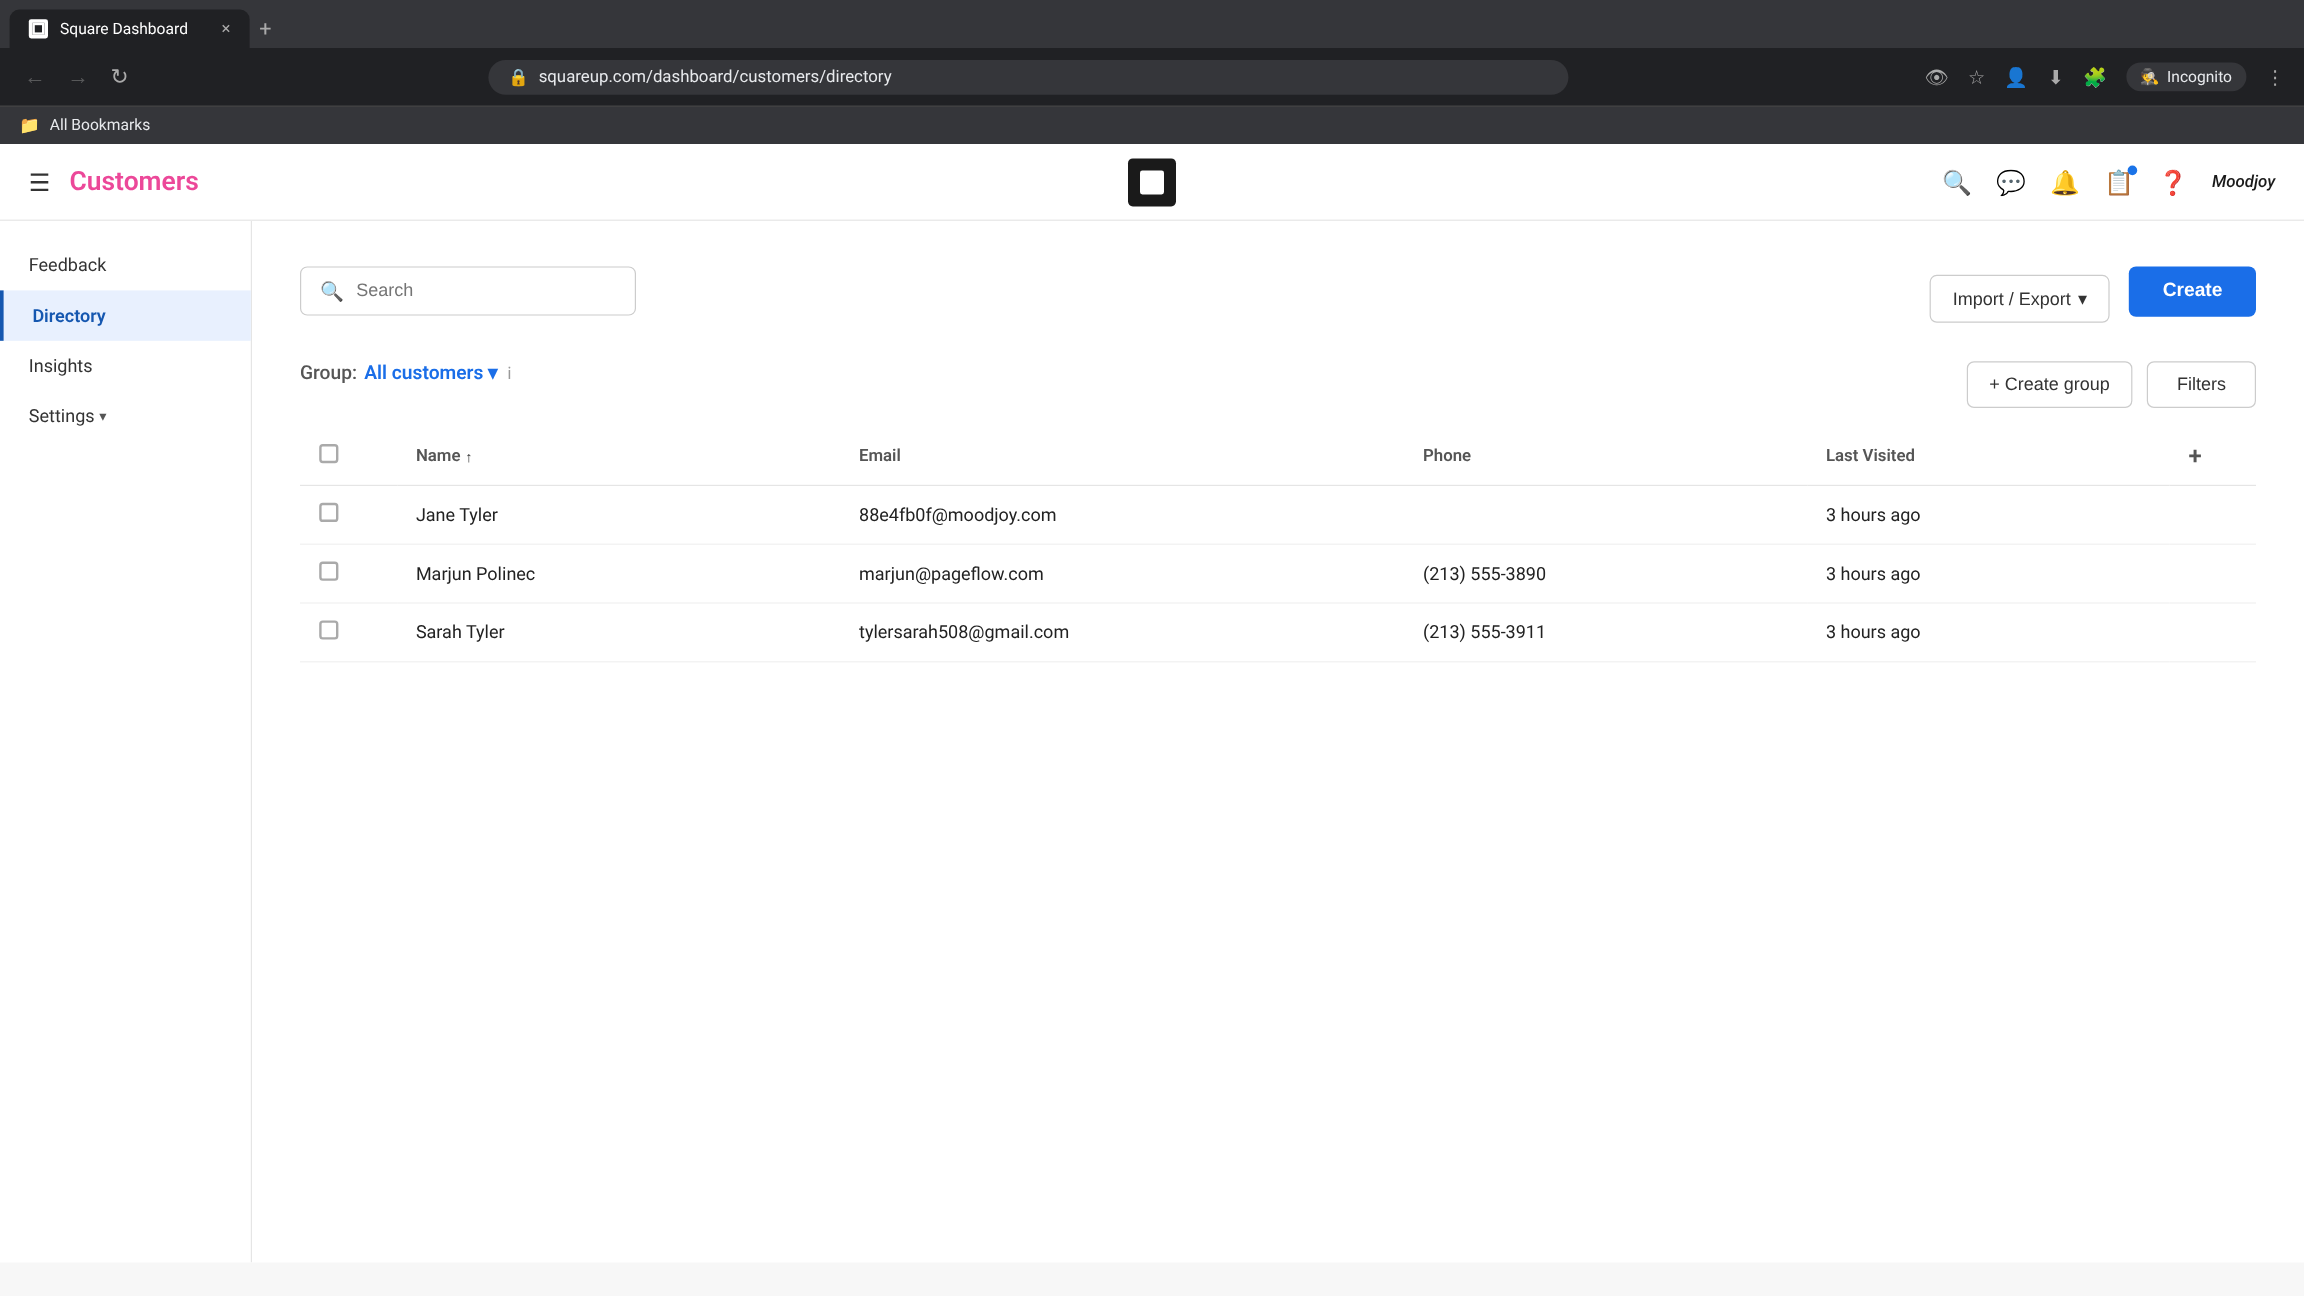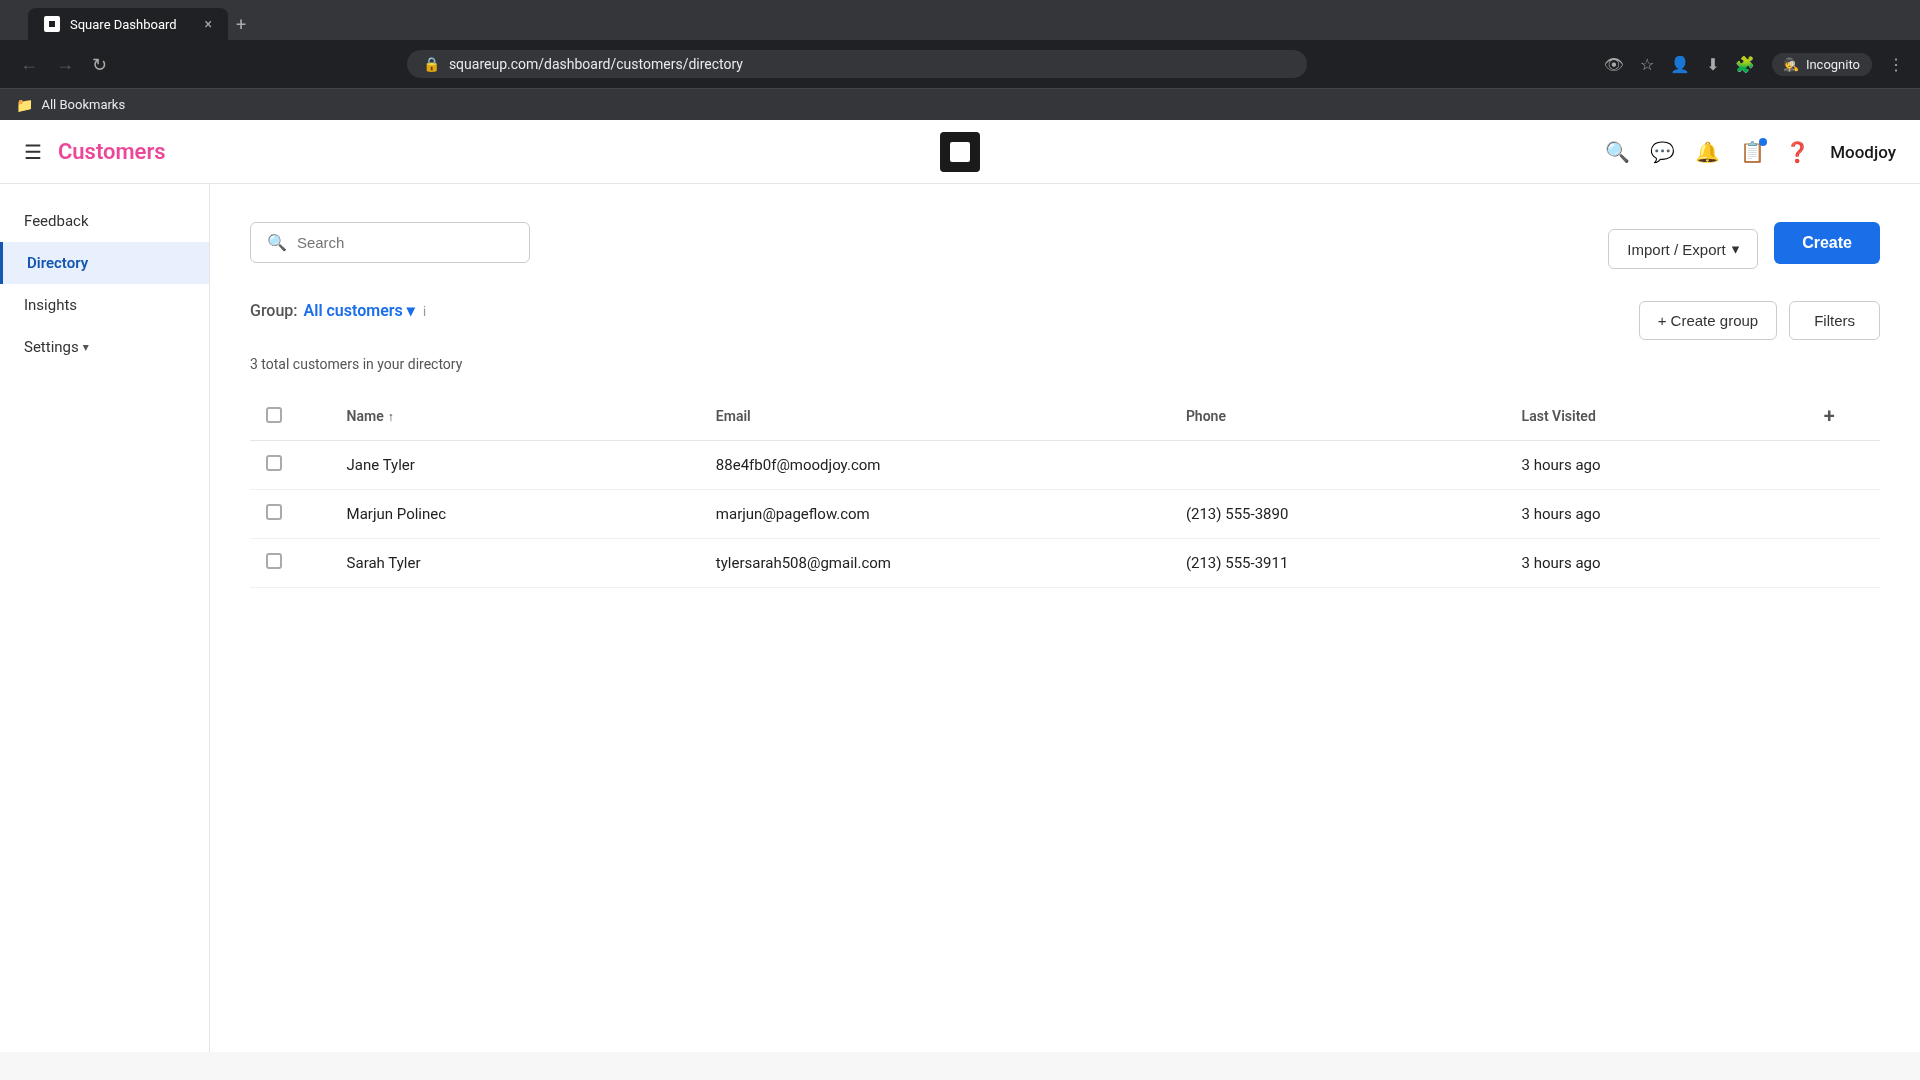--- a/index.html
+++ b/index.html
@@ -1,21 +1,21 @@
 <!DOCTYPE html>
 <html><head>
   <meta charset="utf-8">
   <style>
     * { margin: 0; padding: 0; box-sizing: border-box; }
     body { font-family: -apple-system, BlinkMacSystemFont, 'Segoe UI', Roboto, sans-serif; background: #f7f7f7; color: #1a1a1a; width: 1920px; height: 1080px; overflow: hidden; }
 
     
     .browser-chrome { background: #202124; width: 100%; }
     .browser-tab-bar { display: flex; align-items: flex-end; padding: 8px 0 0 8px; height: 40px; background: #35363a; }
-    .browser-tab { display: flex; align-items: center; background: #202124; border-radius: 8px 8px 0 0; padding: 6px 16px; gap: 10px; min-width: 200px; height: 32px; margin-left: 20px; }
+    .browser-tab { display: flex; align-items: center; background: #202124; border-radius: 8px 8px 0 0; padding: 6px 16px; gap: 10px; min-width: 200px; height: 32px; }
     .browser-tab-favicon { width: 16px; height: 16px; background: #fff; border-radius: 2px; display: flex; align-items: center; justify-content: center; }
     .browser-tab-favicon-inner { width: 10px; height: 10px; background: #202124; border: 2px solid #fff; }
     .browser-tab-title { color: #fff; font-size: 13px; flex: 1; }
     .browser-tab-close { color: #aaa; font-size: 14px; cursor: pointer; }
     .browser-tab-new { color: #aaa; font-size: 18px; margin-left: 8px; cursor: pointer; align-self: center; }
     .browser-nav-bar { display: flex; align-items: center; background: #202124; padding: 6px 16px; gap: 10px; height: 48px; }
     .browser-nav-btn { color: #aaa; font-size: 18px; cursor: pointer; padding: 4px; }
     .browser-nav-btn.disabled { opacity: 0.4; }
     .browser-address-bar { flex: 1; background: #35363a; border-radius: 20px; padding: 6px 16px; color: #e8eaed; font-size: 14px; display: flex; align-items: center; gap: 8px; max-width: 900px; margin: 0 auto; }
     .browser-address-text { color: #e8eaed; font-size: 14px; }
@@ -30,21 +30,21 @@
     .app-header { display: flex; align-items: center; padding: 0 24px; height: 64px; border-bottom: 1px solid #e5e5e5; background: #fff; }
     .app-header-left { display: flex; align-items: center; gap: 16px; }
     .hamburger-icon { font-size: 20px; cursor: pointer; color: #333; }
     .app-title { font-size: 22px; font-weight: 600; color: #ec4899; }
     .app-logo { position: absolute; left: 50%; transform: translateX(-50%); }
     .app-logo-square { width: 40px; height: 40px; background: #1a1a1a; border-radius: 4px; display: flex; align-items: center; justify-content: center; }
     .app-logo-inner { width: 20px; height: 20px; background: #fff; border-radius: 2px; }
     .app-header-right { margin-left: auto; display: flex; align-items: center; gap: 20px; }
     .header-icon { color: #555; font-size: 20px; cursor: pointer; position: relative; }
     .header-icon-dot { position: absolute; top: -2px; right: -2px; width: 8px; height: 8px; background: #1a73e8; border-radius: 50%; }
-    .user-name { font-size: 17px; color: #1a1a1a; font-weight: 500; cursor: pointer; }
+    .user-name { font-size: 14px; color: #1a1a1a; font-weight: 500; cursor: pointer; font-style: italic; }
 
     
     .content-wrapper { display: flex; flex: 1; overflow: hidden; }
 
     
     .sidebar { width: 210px; background: #fff; border-right: 1px solid #e5e5e5; padding: 16px 0; }
     .sidebar-item { padding: 12px 24px; font-size: 15px; cursor: pointer; color: #333; border-radius: 0; display: flex; align-items: center; gap: 8px; }
     .sidebar-item.active { background: #e8f0fe; color: #1557b0; font-weight: 600; border-left: 3px solid #1557b0; }
     .sidebar-item-settings { display: flex; align-items: center; gap: 4px; }
 
@@ -190,21 +190,20 @@
           <span>All customers</span>
           <span>▾</span>
         </span>
         <span class="group-info">ℹ</span>
         <div class="group-actions">
           <button class="create-group-btn">+ Create group</button>
           <button class="filters-btn">Filters</button>
         </div>
       </div>
 
-      <div class="customer-count">3 total customers in your directory</div>
 
       <table class="customers-table">
         <thead>
           <tr>
             <th class="col-checkbox">
               <span class="checkbox"></span>
             </th>
             <th class="col-name">
               <span class="th-name">
                 <span>Name</span>

